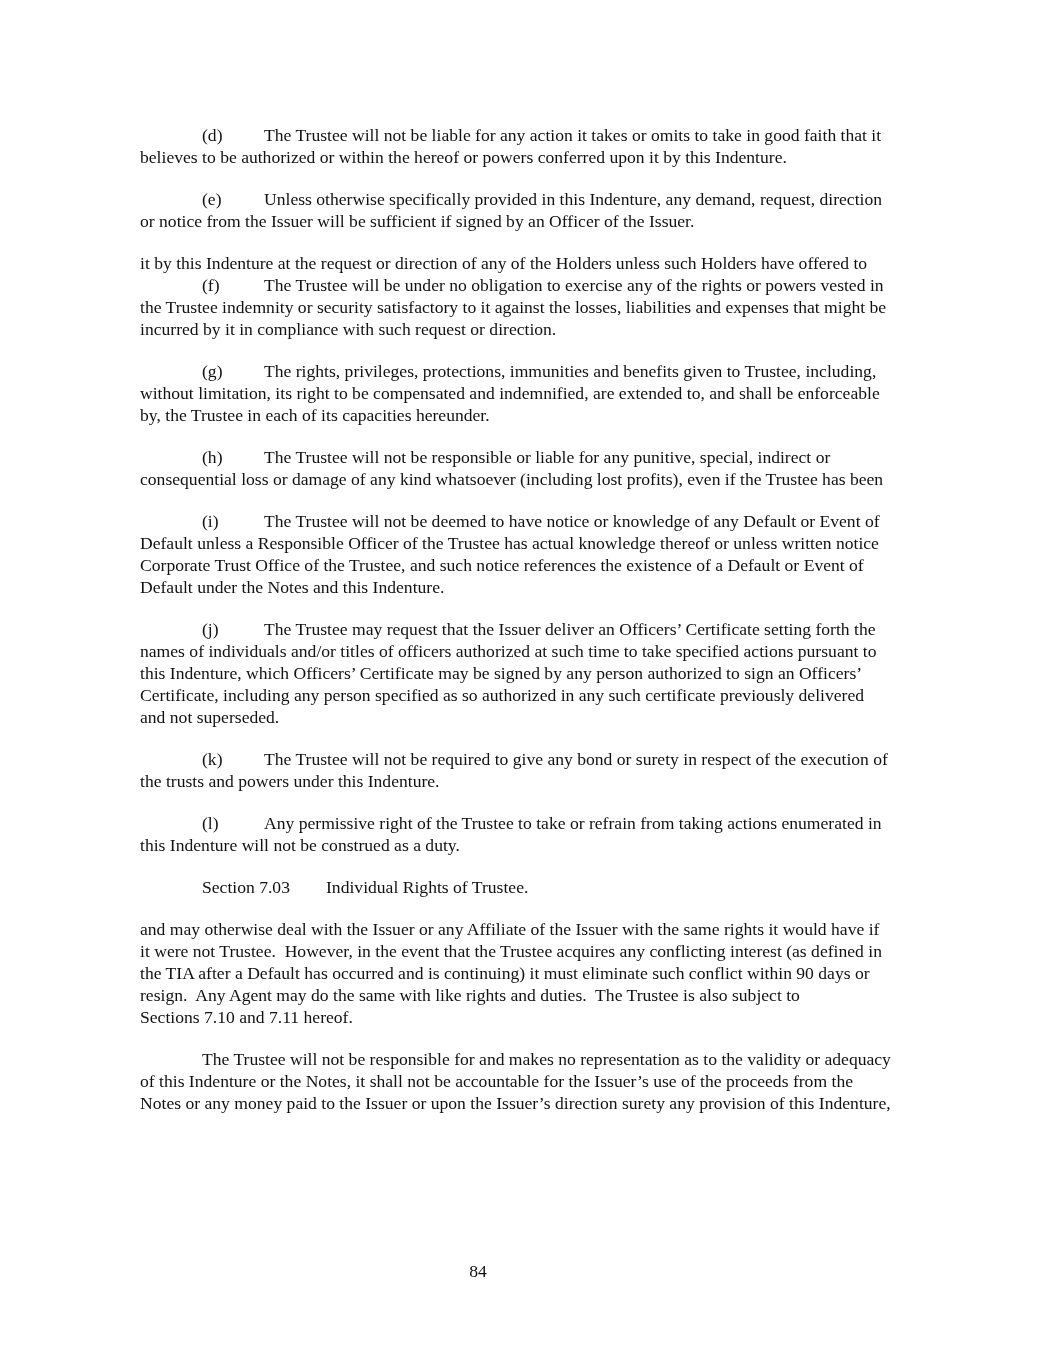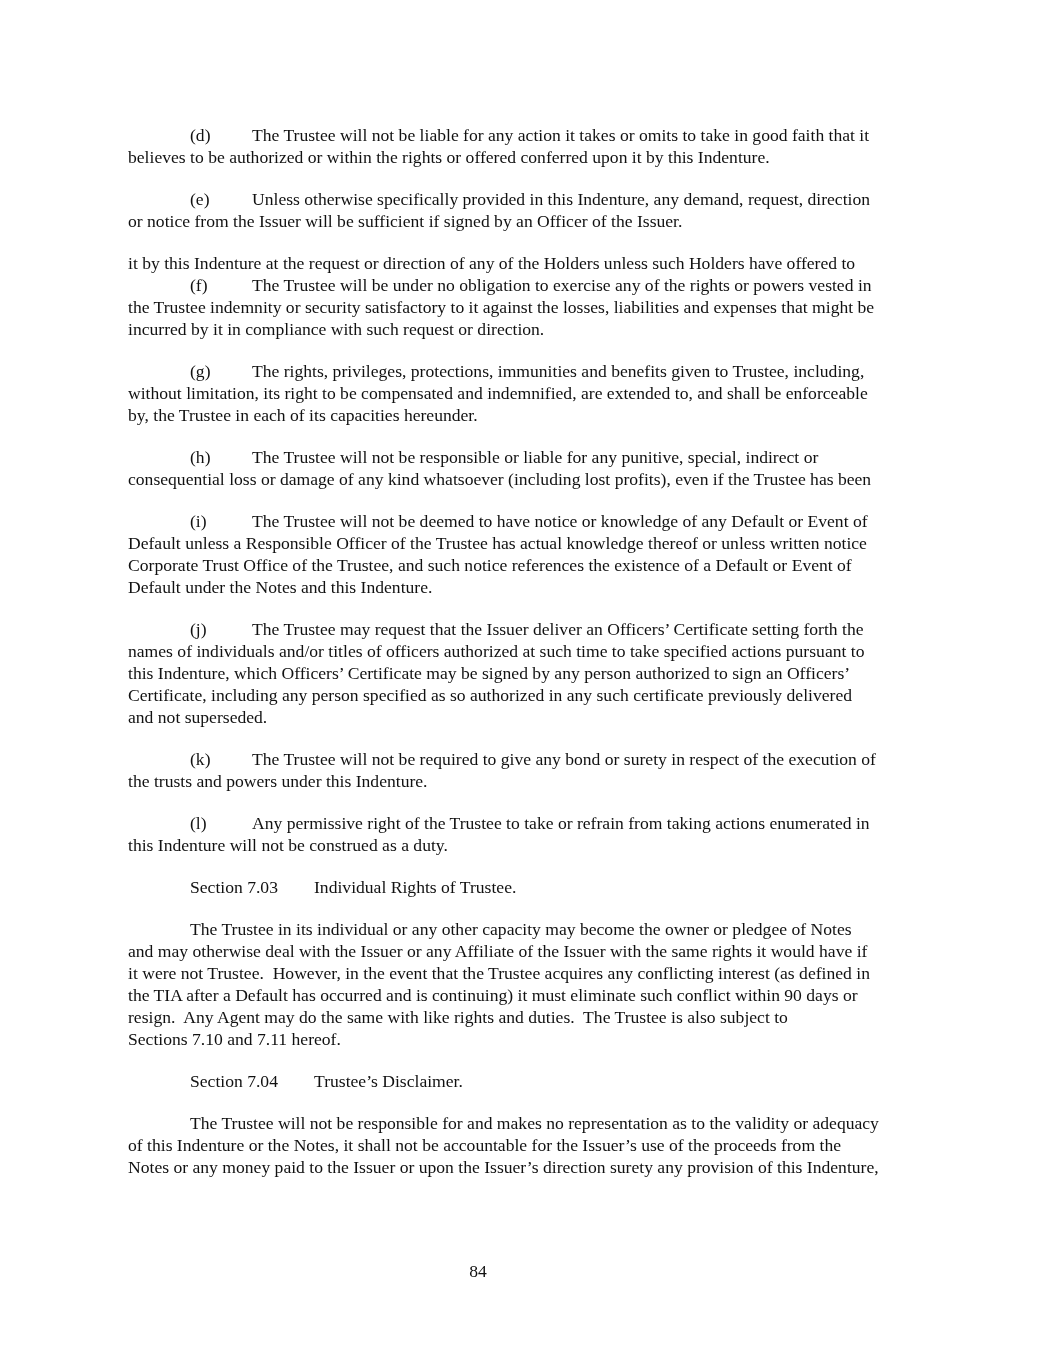--- a/index.html
+++ b/index.html
@@ -17,21 +17,21 @@
     }
     .page {
       position: absolute;
       left: 124px;
       top: 124px;
       width: 820px;
     }
     .para {
       font-size: 17.6px;
       line-height: 22px;
-      margin: 0 0 20px 4px;
+      margin: 0 0 20px 16px;
       white-space: nowrap;
     }
     .line {
       display: block;
     }
     .indent {
       padding-left: 62px;
     }
     .label {
       display: inline-block;
@@ -51,21 +51,21 @@
       line-height: 22px;
     }
   </style>
 </head>
 <body>
 
 <div class="page">
 
   <div class="para">
     <span class="line indent"><span class="label">(d)</span><span>The Trustee will not be liable for any action it takes or omits to take in good faith that it</span></span>
-    <span class="line">believes to be authorized or within the rights or offered conferred upon it by this Indenture.</span>
+    <span class="line">believes to be authorized or within the hereof or powers conferred upon it by this Indenture.</span>
   </div>
 
   <div class="para">
     <span class="line indent"><span class="label">(e)</span><span>Unless otherwise specifically provided in this Indenture, any demand, request, direction</span></span>
     <span class="line">or notice from the Issuer will be sufficient if signed by an Officer of the Issuer.</span>
   </div>
 
   <div class="para">
     <span class="line">it by this Indenture at the request or direction of any of the Holders unless such Holders have offered to</span>
     <span class="line indent"><span class="label">(f)</span><span>The Trustee will be under no obligation to exercise any of the rights or powers vested in</span></span>
@@ -107,31 +107,27 @@
   <div class="para">
     <span class="line indent"><span class="label">(l)</span><span>Any permissive right of the Trustee to take or refrain from taking actions enumerated in</span></span>
     <span class="line">this Indenture will not be construed as a duty.</span>
   </div>
 
   <div class="para">
     <span class="line indent"><span class="sec-num">Section 7.03</span><span>Individual Rights of Trustee.</span></span>
   </div>
 
   <div class="para">
-    <span class="line indent">The Trustee in its individual or any other capacity may become the owner or pledgee of Notes</span>
     <span class="line">and may otherwise deal with the Issuer or any Affiliate of the Issuer with the same rights it would have if</span>
     <span class="line" style="white-space:pre;">it were not Trustee.  However, in the event that the Trustee acquires any conflicting interest (as defined in</span>
     <span class="line">the TIA after a Default has occurred and is continuing) it must eliminate such conflict within 90 days or</span>
     <span class="line" style="white-space:pre;">resign.  Any Agent may do the same with like rights and duties.  The Trustee is also subject to</span>
     <span class="line">Sections 7.10 and 7.11 hereof.</span>
   </div>
 
-  <div class="para">
-    <span class="line indent"><span class="sec-num">Section 7.04</span><span>Trustee’s Disclaimer.</span></span>
-  </div>
 
   <div class="para">
     <span class="line indent">The Trustee will not be responsible for and makes no representation as to the validity or adequacy</span>
     <span class="line">of this Indenture or the Notes, it shall not be accountable for the Issuer’s use of the proceeds from the</span>
     <span class="line">Notes or any money paid to the Issuer or upon the Issuer’s direction surety any provision of this Indenture,</span>
   </div>
 
 </div>
 
 <div class="page-number">84</div>

